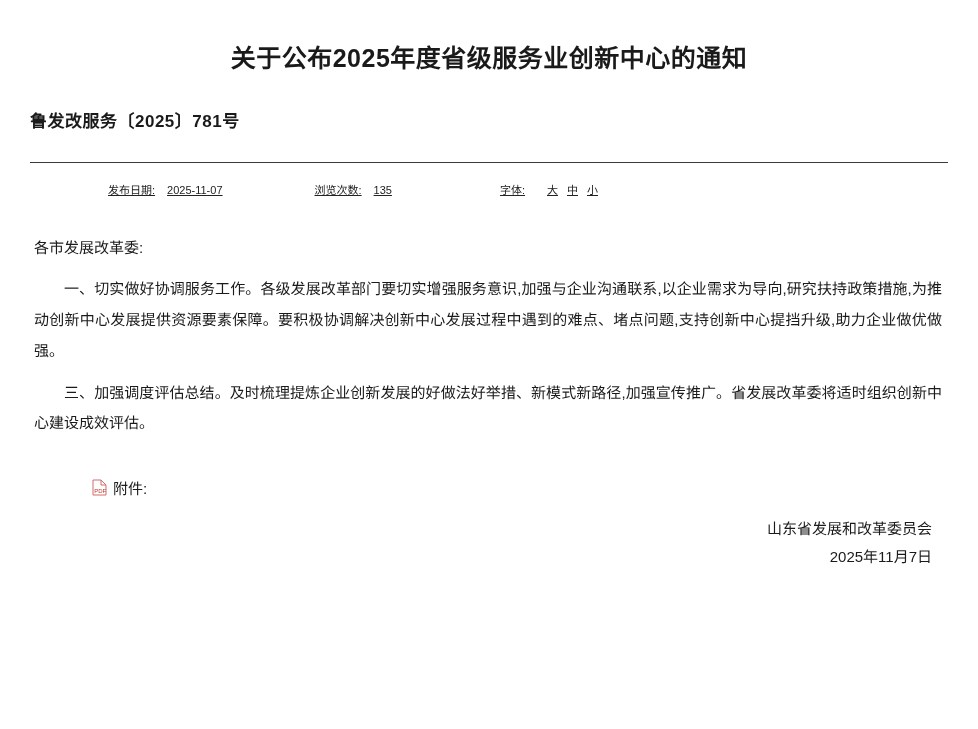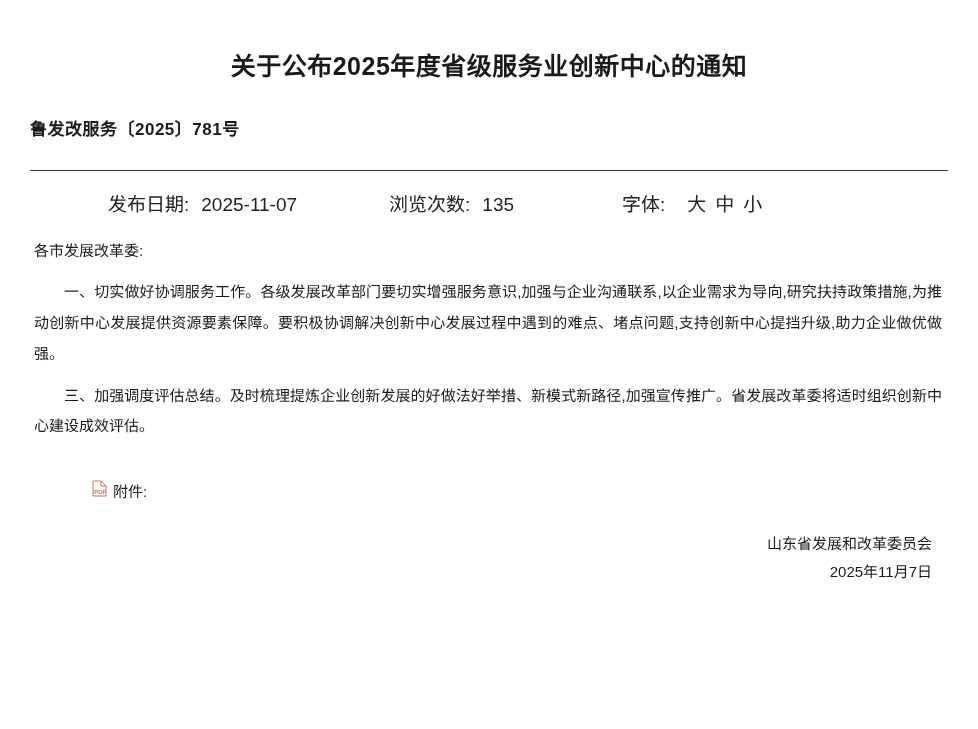--- a/index.html
+++ b/index.html
@@ -22,64 +22,64 @@
     position: relative;
   }
   .doc-title {
     text-align: center;
     font-size: 25px;
     font-weight: bold;
     color: #1a1a1a;
     letter-spacing: 0.5px;
     padding-top: 42px;
     line-height: 1.3;
-    margin-top: 8px;
   }
   .doc-number {
     text-align: left;
     font-size: 17px;
     font-weight: bold;
     color: #1a1a1a;
     margin-top: 32px;
     letter-spacing: 0.5px;
   }
   .divider {
     border: none;
     border-top: 1px solid #3a3a3a;
     margin: 30px 0 0 0;
     width: 100%;
   }
   .meta-bar {
     display: flex;
     align-items: center;
-    font-size: 19px;
+    font-size: 11px;
     color: #222;
     padding: 18px 0 0 0;
     margin-left: 78px;
+    text-decoration: underline;
   }
   .meta-item {
     display: flex;
     align-items: baseline;
     white-space: nowrap;
   }
   .meta-label { margin-right: 12px; }
   .meta-value { }
   .meta-gap-1 { width: 92px; }
   .meta-gap-2 { width: 108px; }
   .font-sizes {
     display: flex;
     align-items: baseline;
     gap: 9px;
     margin-left: 10px;
   }
   .font-size-opt {
     cursor: pointer;
   }
   .body-text {
-    margin-top: 20px;
+    margin-top: 36px;
     font-size: 15px;
     line-height: 2.05;
     color: #1a1a1a;
     text-align: justify;
     padding: 0 6px 0 4px;
   }
   .para {
     margin: 0 0 11px 0;
     text-indent: 2em;
   }
@@ -87,37 +87,37 @@
     text-indent: 0;
   }
   .para strong {
     font-weight: normal;
   }
   .attachment {
     margin-top: 38px;
     padding-left: 62px;
     font-size: 15px;
     display: flex;
-    align-items: flex-start;
+    align-items: center;
     color: #1a1a1a;
   }
   .pdf-icon {
     display: inline-block;
     width: 15px;
     height: 17px;
     position: relative;
     margin-right: 6px;
     flex: none;
   }
   .pdf-icon svg { display: block; }
   .attachment-link {
     cursor: pointer;
   }
   .signature {
-    margin-top: 26px;
+    margin-top: 14px;
     text-align: right;
     font-size: 15px;
     color: #1a1a1a;
     padding-right: 16px;
     line-height: 2.2;
   }
   .sig-date {
     text-align: right;
     font-size: 15px;
     color: #1a1a1a;

